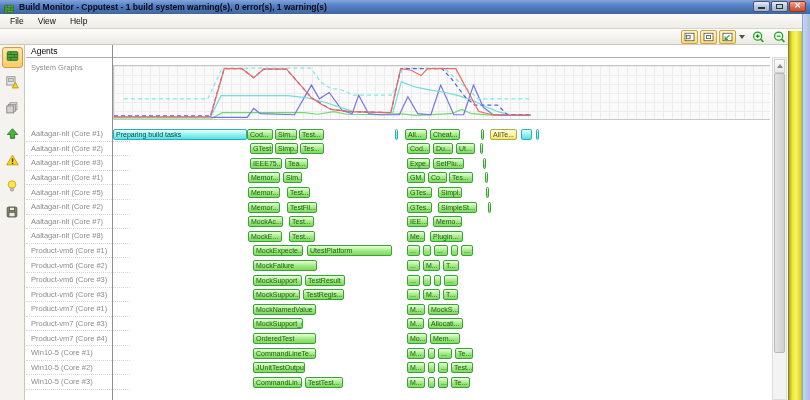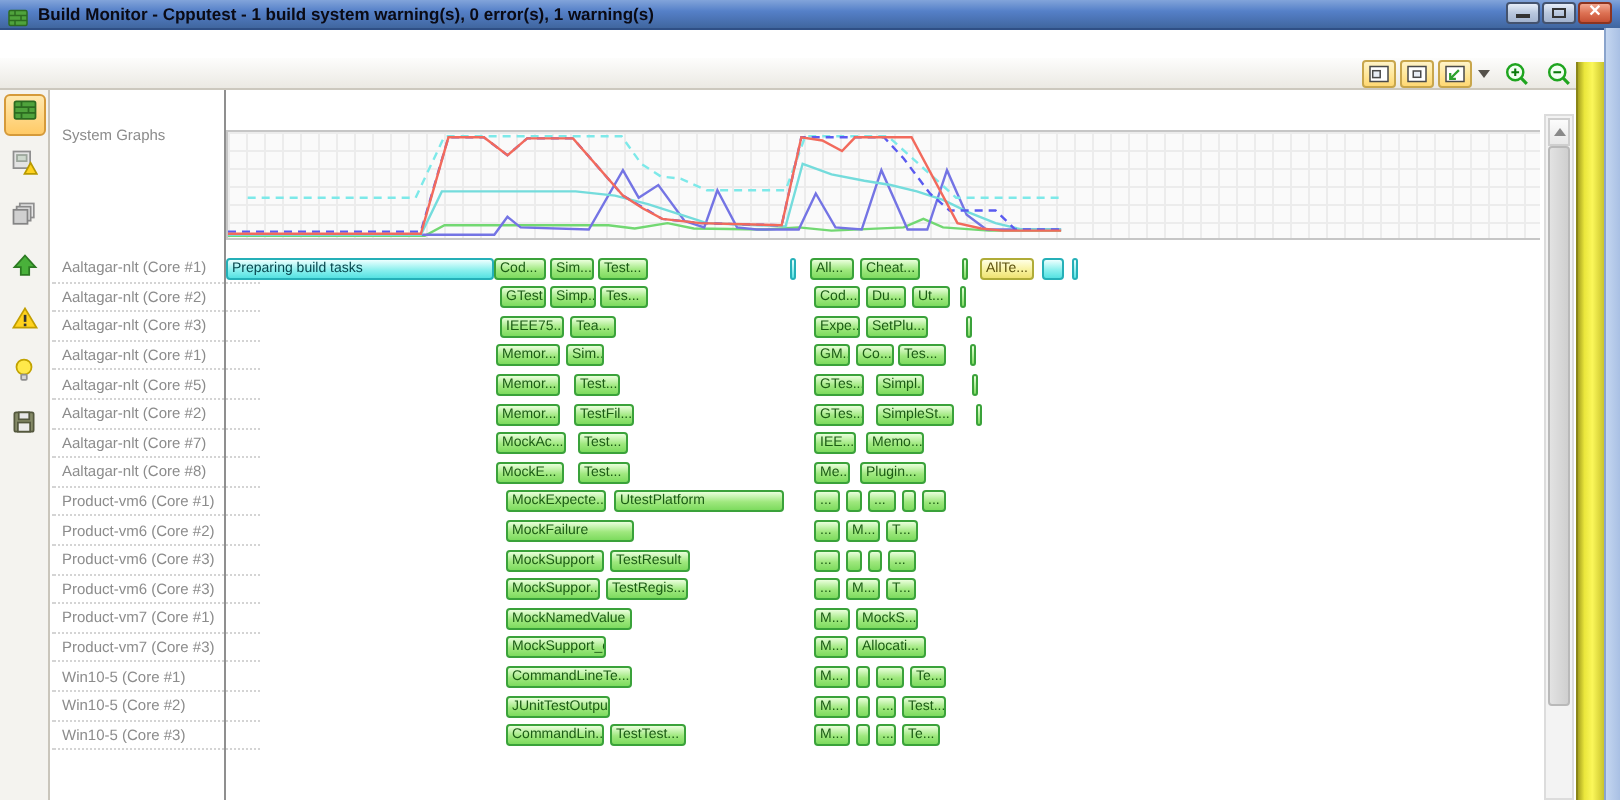--- a/index.html
+++ b/index.html
@@ -97,20 +97,25 @@
         </svg>
       </span>
     <span class="title-text">Build Monitor - Cpputest - 1 build system warning(s), 0 error(s), 1 warning(s)</span>
     <span class="win-buttons">
       <span class="winbtn min"></span>
       <span class="winbtn max"></span>
       <span class="winbtn close"></span>
     </span>
   </div>
 
+  <div class="menubar">
+      <span class="menu-item">File</span>
+      <span class="menu-item">View</span>
+      <span class="menu-item">Help</span>
+    </div>
 
   <div class="toolbar">
       <span class="tb-btn">
         <svg viewBox="0 0 16 16" width="13" height="12">
           <rect x="2" y="3" width="12" height="10" fill="#fff" stroke="#4a4a4a"></rect>
           <rect x="3.8" y="5.8" width="5" height="4.6" fill="#e8edf5" stroke="#4a4a4a"></rect>
         </svg>
       </span>
       <span class="tb-btn">
         <svg viewBox="0 0 16 16" width="13" height="12">
@@ -184,20 +189,23 @@
         <div class="rail-btn">
           <span><svg viewBox="0 0 16 16" width="14" height="14">
               <rect x="2.5" y="2.5" width="11" height="11" rx="1" fill="#868b68" stroke="#54583e"></rect>
               <rect x="5" y="2.5" width="6" height="4" fill="#e8e8e8" stroke="#54583e"></rect>
               <rect x="4.5" y="8.3" width="7" height="5.2" fill="#ececec" stroke="#54583e"></rect>
             </svg></span>
         </div>
       </div>
 
     <div class="content">
+      <div class="panel-header">
+        <span>Agents</span>
+      </div>
       <div class="graph-row">
         <span class="row-label">System Graphs</span>
         <div class="plot">
           <svg id="chart" viewBox="0 0 100 100" preserveAspectRatio="none">
               <polyline points="0,98 15,98 16.5,88 29,88 31,91 33.5,86 35.5,91 41,92 43.5,90 46,93 51.5,90 53,82 54.5,90 58,93 63.5,93" fill="none" stroke="#72d872" stroke-width="1.2" vector-effect="non-scaling-stroke"></polyline>
               <polyline points="0,97 20.3,97 21.3,80 22.3,90 27.5,92 30.1,36 31.3,62 32.8,50 34.8,84 36.3,90 37.3,55 38.8,90 40.3,92 43.5,92 44.8,58 46.3,90 48.3,92 49.8,36 51.8,92 53.3,92 54.8,36 56.3,78 57.8,92 63.5,92" fill="none" stroke="#7474e4" stroke-width="1.2" vector-effect="non-scaling-stroke"></polyline>
               <polyline points="0,97 14.7,97 16.3,56 26.5,56 29.5,60 32,68 34.5,78 36.5,86 42.5,89 43.8,30 46,40 48.5,46 50.5,50 52.5,56 54.5,64 56.5,76 58.5,86 60.5,92 63.5,92" fill="none" stroke="#74dcdc" stroke-width="1.2" vector-effect="non-scaling-stroke"></polyline>
               <polyline points="1.5,62 14.3,62 16.5,4 30,4 31.5,30 33,42 34.5,44 36.5,55 42.5,55 44,4 50.3,4 55.5,62 63.5,62" fill="none" stroke="#7de9e9" stroke-width="1.2" vector-effect="non-scaling-stroke" stroke-dasharray="4 3"></polyline>
               <polyline points="0,94 14.7,94 16.8,5 19.5,5 21.3,22 22.8,6 26.3,6 30.1,60 33.1,82 36,86 42.2,88 43.7,5 47.8,5 50,5 51.5,25 53.5,58 55,74 58.5,74 60,92 63.5,92" fill="none" stroke="#5a5af0" stroke-width="1.2" vector-effect="non-scaling-stroke" stroke-dasharray="4 3"></polyline>
               <polyline points="0,96 14.7,96 16.8,5 19.5,5 21.3,22 22.8,6 26.3,6 30.1,60 31.6,72 33.1,82 36,86 42.2,88 43.7,5 45.3,8 46.8,18 47.8,5 52.1,5 55.6,86 57.4,91 59,93 63.5,93" fill="none" stroke="#f26a5c" stroke-width="1.2" vector-effect="non-scaling-stroke"></polyline>
@@ -345,20 +353,28 @@
           <div class="agent-row">
             <div class="row-label-cell">
               <span class="row-label">Product-vm7 (Core #3)</span>
             </div>
             <div class="task task-green" style="left: 227px; width: 50px;">MockSupport_c</div>
             <div class="task task-green" style="left: 381px; width: 17px;">M...</div>
             <div class="task task-green" style="left: 402px; width: 35px;">Allocati...</div>
           </div>
           <div class="agent-row">
             <div class="row-label-cell">
+              <span class="row-label">Product-vm7 (Core #4)</span>
+            </div>
+            <div class="task task-green" style="left: 227px; width: 63px;">OrderedTest</div>
+            <div class="task task-green" style="left: 381px; width: 20px;">Mo...</div>
+            <div class="task task-green" style="left: 404px; width: 30px;">Mem...</div>
+          </div>
+          <div class="agent-row">
+            <div class="row-label-cell">
               <span class="row-label">Win10-5 (Core #1)</span>
             </div>
             <div class="task task-green" style="left: 227px; width: 63px;">CommandLineTe...</div>
             <div class="task task-green" style="left: 381px; width: 18px;">M...</div>
             <div class="task task-green" style="left: 402px; width: 7px;"></div>
             <div class="task task-green" style="left: 412px; width: 14px;">...</div>
             <div class="task task-green" style="left: 429px; width: 18px;">Te...</div>
           </div>
           <div class="agent-row">
             <div class="row-label-cell">

